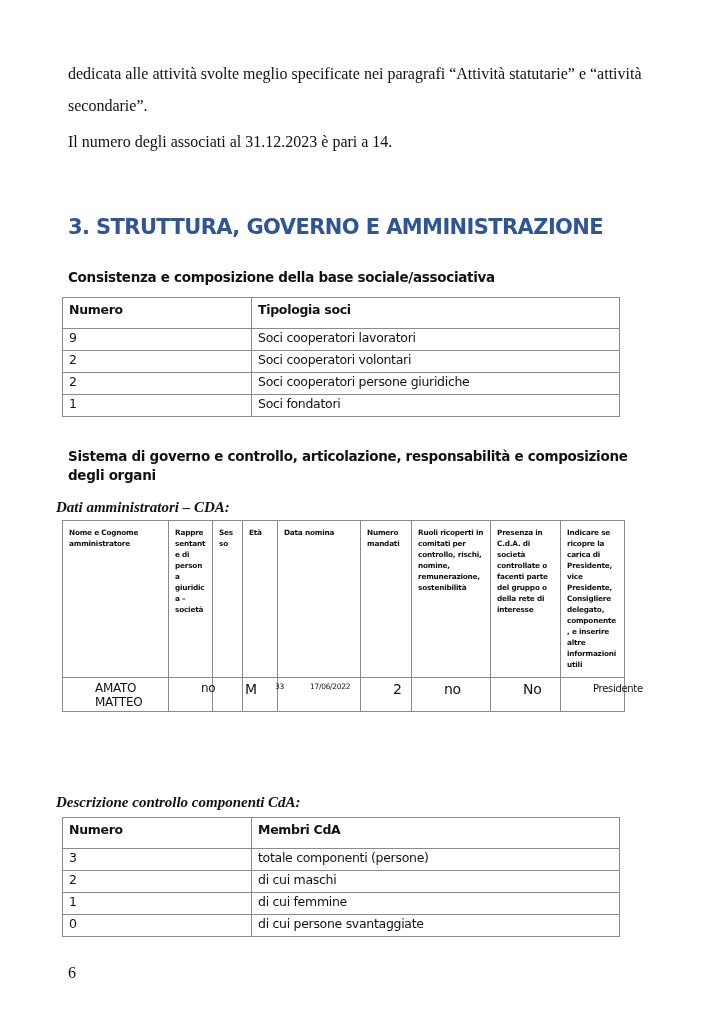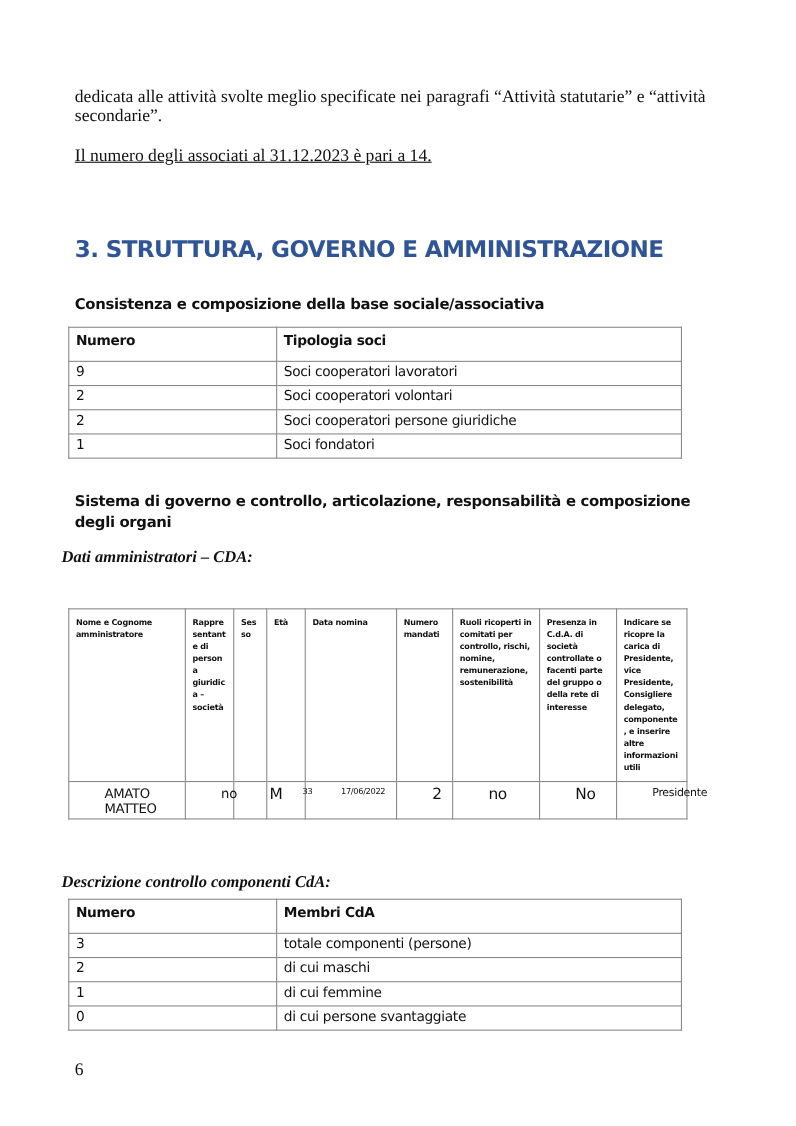--- a/index.html
+++ b/index.html
@@ -1,22 +1,22 @@
 <!DOCTYPE html>
 <html><head>
 <meta charset="utf-8">
 <style>
   html, body { margin: 0; padding: 0; background: #ffffff; }
   body { width: 724px; height: 1024px; position: relative; overflow: hidden; color: #111; }
   .serif { font-family: "Liberation Serif", "DejaVu Serif", serif; }
 
   .para { position: absolute; left: 68px; font-size: 16px; line-height: 20px; }
-  #p1a { top: 64px; margin-top: 15px; }
+  #p1a { top: 64px; }
   #p1b { top: 96px; }
-  #p2  { top: 132px; text-decoration: underline; }
+  #p2  { top: 132px; }
 
   #h-section {
     position: absolute; left: 68px; top: 215px;
     font-family: "DejaVu Sans", sans-serif; font-weight: bold;
     font-size: 21px; letter-spacing: -0.6px; color: #2f5597;
   }
   .subhead {
     position: absolute; left: 68px;
     font-family: "DejaVu Sans", sans-serif; font-weight: bold;
     font-size: 13.5px; line-height: 19px; letter-spacing: -0.3px; color: #111;
@@ -35,21 +35,21 @@
   table { border-collapse: collapse; position: absolute; }
   td, th { border: 1px solid #8a8a8a; vertical-align: top; text-align: left; }
 
   .t-simple { left: 62px; width: 558px; font-family: "DejaVu Sans", sans-serif; font-size: 12.5px; letter-spacing: -0.3px; }
   .t-simple th { font-weight: bold; height: 26px; padding: 4px 6px 0 6px; }
   .t-simple td { height: 20px; padding: 1px 6px 0 6px; }
   .t-simple .c1 { width: 176px; }
   #t-soci { top: 297px; }
   #t-comp { top: 817px; }
 
-  #t-cda { left: 62px; top: 520px; width: 562px; font-family: "DejaVu Sans", sans-serif; table-layout: fixed; margin-top: 33px; }
+  #t-cda { left: 62px; top: 520px; width: 562px; font-family: "DejaVu Sans", sans-serif; table-layout: fixed; }
   #t-cda th { font-size: 7.3px; line-height: 11px; font-weight: bold; padding: 6px 4px 4px 6px; height: 146px; letter-spacing: -0.2px; }
   #t-cda td { font-size: 12px; padding: 3px 4px 2px 6px; letter-spacing: -0.3px; }
   #t-cda td.small { font-size: 7.5px; padding-top: 4px; }
   #t-cda td.mid { font-size: 10px; line-height: 18px; padding-top: 2px; }
   #t-cda td.big { font-size: 14px; }
   #t-cda tr.r1 td { height: 17px; padding-left: 32px; }
   #t-cda tr.r2 td, #t-cda tr.r3 td { height: 33px; line-height: 18px; }
 
   #page-num { position: absolute; left: 68px; top: 964px; font-family: "Liberation Serif", serif; font-size: 16px; }
 </style>

